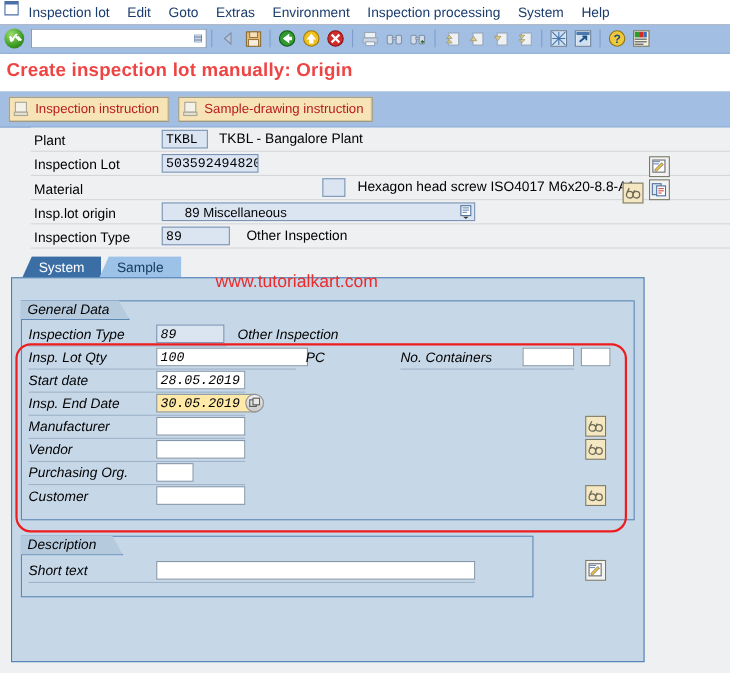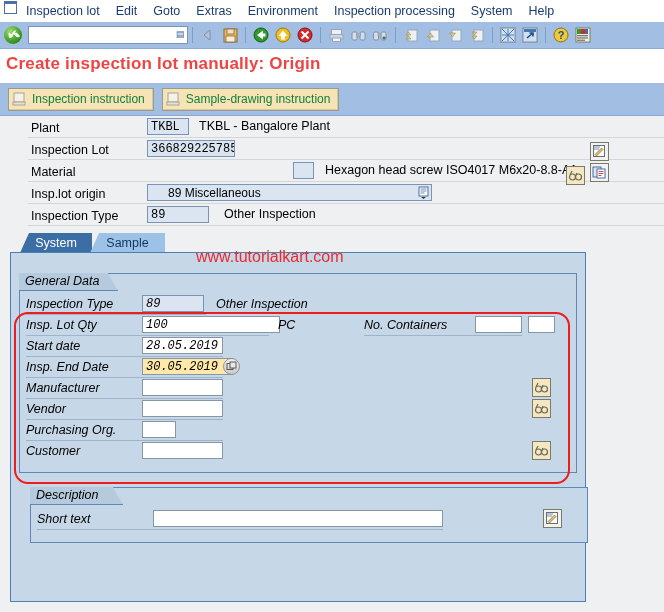--- a/index.html
+++ b/index.html
@@ -73,21 +73,21 @@
   }
   
   .apptoolbar{
     position:absolute;left:0;top:83px;width:664px;height:32px;
     background:#a3bee3;display:flex;align-items:center;
     border-bottom:1px solid #8aa9d3;
   }
   .appbtn{
     height:21px;margin-left:8px;background:#f6e3b6;
     border:1px solid #9b9b8d;display:flex;align-items:center;
-    padding:0 8px 0 2px;color:#15803d;font-size:12px;white-space:nowrap;
+    padding:0 8px 0 2px;color:#b91c1c;font-size:12px;white-space:nowrap;
     box-shadow:inset -1px -1px 0 #d8c79d;
   }
   .appbtn .ic{margin-right:5px;display:flex;}
   
   .header{
     position:absolute;left:0;top:116px;width:664px;height:117px;background:#eef0f2;margin-left:28px;
   }
   .hrow{position:absolute;height:19px;display:flex;align-items:center;}
   .hlabel{font-size:12.5px;color:#000;white-space:nowrap;}
   .hline{position:absolute;left:0;width:664px;height:1px;background:#d4d6d8;}
@@ -353,21 +353,21 @@
 
   <div class="hrow" style="left:3px;top:2px">
     <span class="hlabel">Plant</span>
   </div>
   <div class="inp" style="position:absolute;left:119px;top:2px;width:42px;">TKBL</div>
   <div class="static" style="position:absolute;left:171px;top:3px;">TKBL - Bangalore Plant</div>
 
   <div class="hrow" style="left:3px;top:24px">
     <span class="hlabel">Inspection Lot</span>
   </div>
-  <div class="inp" style="position:absolute;left:119px;top:24px;width:88px;">366829225785</div>
+  <div class="inp" style="position:absolute;left:119px;top:24px;width:88px;">503592494820</div>
 
   <div class="hrow" style="left:3px;top:46px">
     <span class="hlabel">Material</span>
   </div>
   <div class="inp" style="position:absolute;left:265px;top:46px;width:21px;"></div>
   <div class="static" style="position:absolute;left:297px;top:47px;">Hexagon head screw ISO4017 M6x20-8.8-A1</div>
 
   <div class="iconbtn white" style="left:562px;top:26px;">
     <svg width="15" height="15" viewBox="0 0 15 15">
       <rect x="1.5" y="1.5" width="11" height="11" fill="#ffffff" stroke="#6d6d6d"></rect>
@@ -504,21 +504,21 @@
     <div class="winp" style="left:122px;top:168px;width:81px;"></div>
     <div class="iconbtn" style="left:512px;top:167px;">
       <svg width="15" height="13" viewBox="0 0 15 13">
         <circle cx="4.5" cy="8" r="3" fill="none" stroke="#6d6b57" stroke-width="1.2"></circle>
         <circle cx="10.5" cy="8" r="3" fill="none" stroke="#6d6b57" stroke-width="1.2"></circle>
         <path d="M7.5 7 L9 4 M2 6 L4 2" stroke="#6d6b57" stroke-width="1.2" fill="none"></path>
       </svg>
     </div>
   </div>
 
-  <div class="group" style="left:19px;top:234px;width:558px;height:56px;">
+  <div class="group" style="left:8px;top:234px;width:466px;height:56px;">
     <div class="grouptitle" style="left:-1px;top:-1px;width:86px;">Description</div>
 
     <div class="frow" style="left:6px;top:22px;">
       <span class="fl">Short text</span>
     </div>
     <div class="winp" style="left:122px;top:22px;width:290px;"></div>
     <div class="iconbtn white" style="left:512px;top:21px;">
       <svg width="15" height="15" viewBox="0 0 15 15">
         <rect x="1.5" y="1.5" width="11" height="11" fill="#ffffff" stroke="#6d6d6d"></rect>
         <path d="M3 10.5 L9.5 4 L11 5.5 L4.5 12 z" fill="#f0c040" stroke="#6d6d6d" stroke-width="0.7"></path>

